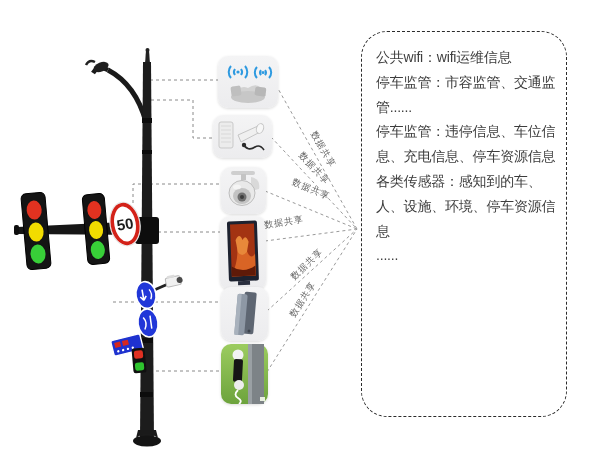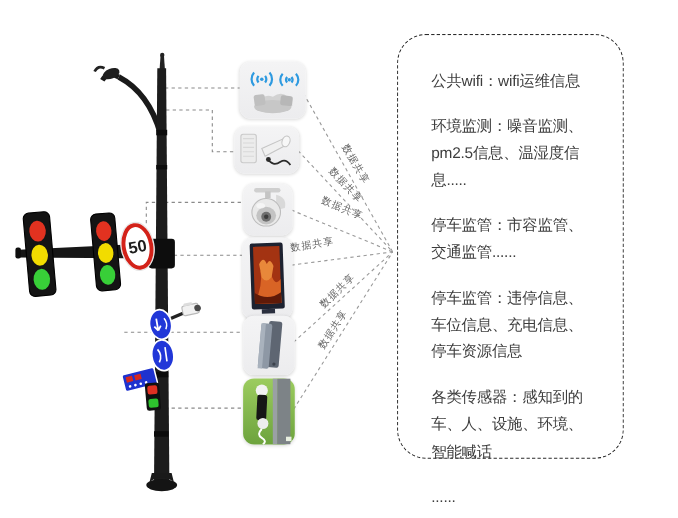--- a/index.html
+++ b/index.html
@@ -14,21 +14,21 @@
     box-shadow:0 1px 3px rgba(0,0,0,.14);
   }
   .card svg{display:block;width:100%;height:100%;}
   
   .info-box{
     position:absolute;left:361px;top:31px;width:206px;height:386px;box-sizing:border-box;
     border:1.6px dashed #2b2b2b;border-radius:26px;
     padding:13px 8px 8px 14px;color:#3d3d3d;
     font-size:14px;letter-spacing:-0.2px;line-height:24.8px;line-break:strict;
   }
-  .info-box p{margin:16px;}
+  .info-box p{margin:0;}
   
   .share-label{
     position:absolute;font-size:9px;color:#5f5f5f;white-space:nowrap;letter-spacing:1px;
     transform-origin:center center;
   }
 </style>
 </head>
 <body>
 
 <div class="stage">
@@ -218,20 +218,19 @@
 
   <div class="share-label" style="left:303px;top:143px;transform:rotate(60deg);">数据共享</div>
   <div class="share-label" style="left:294px;top:162px;transform:rotate(47deg);">数据共享</div>
   <div class="share-label" style="left:291px;top:183px;transform:rotate(23deg);">数据共享</div>
   <div class="share-label" style="left:264px;top:216px;transform:rotate(-9deg);">数据共享</div>
   <div class="share-label" style="left:287px;top:258px;transform:rotate(-44deg);">数据共享</div>
   <div class="share-label" style="left:283px;top:293px;transform:rotate(-57deg);">数据共享</div>
 
   <div class="info-box">
     <p>公共wifi：wifi运维信息</p>
-    <p>环境监测：噪音监测、pm2.5信息、温湿度信息.....</p>
     <p>停车监管：市容监管、交通监管......</p>
     <p>停车监管：违停信息、车位信息、充电信息、停车资源信息</p>
-    <p>各类传感器：感知到的车、人、设施、环境、智能喊话</p>
+    <p>各类传感器：感知到的车、人、设施、环境、停车资源信息</p>
     <p>......</p>
   </div>
 
 </div>
 
 </body></html>

